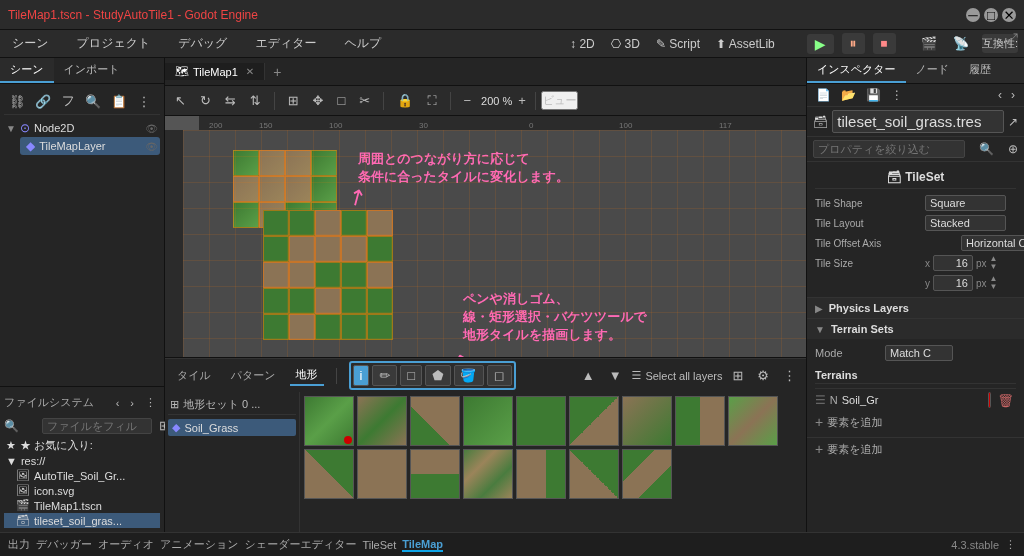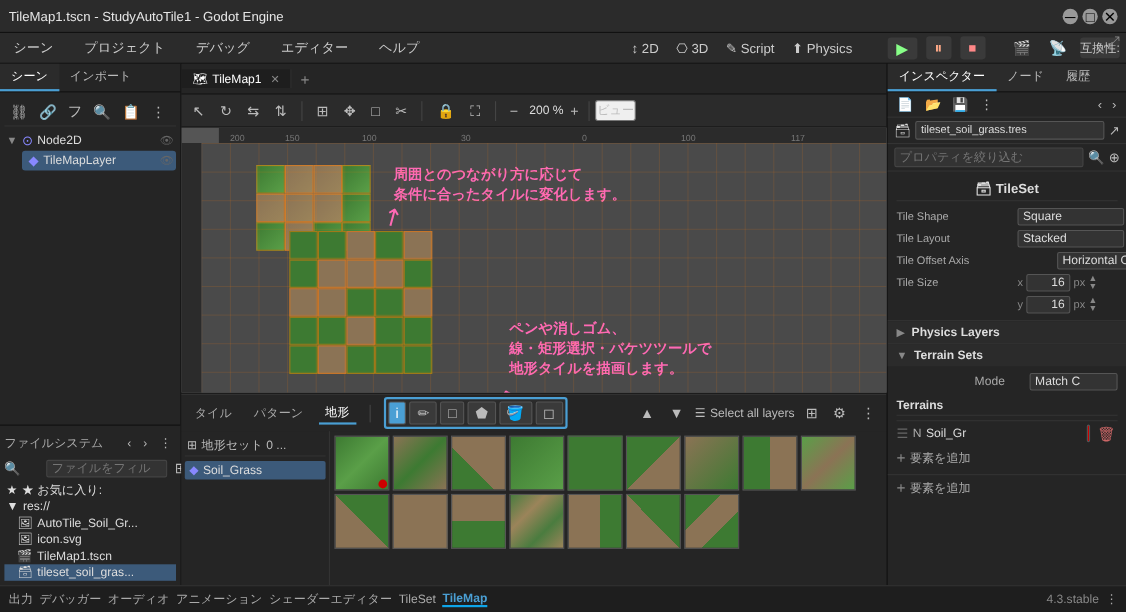--- a/index.html
+++ b/index.html
@@ -87,49 +87,49 @@
     .tile-tool-btn.active { background: #4a9fd4; color: #fff; }
 
     
     #right-panel { width: 218px; background: #252525; border-left: 1px solid #111; display: flex; flex-direction: column; }
     #right-tabs { display: flex; background: #2b2b2b; border-bottom: 1px solid #111; }
     #right-tabs .rtab { padding: 4px 10px; font-size: 11px; color: #bbb; cursor: pointer; }
     #right-tabs .rtab.active { color: #fff; border-bottom: 2px solid #4a9fd4; }
     .right-toolbar { display: flex; align-items: center; padding: 3px 6px; border-bottom: 1px solid #333; gap: 4px; }
     .right-toolbar .rt-btn { background: none; border: none; color: #bbb; cursor: pointer; font-size: 12px; padding: 1px 3px; }
     #resource-select { display: flex; align-items: center; padding: 3px 6px; border-bottom: 1px solid #333; gap: 4px; }
-    .res-dropdown { flex: 1; background: #333; border: 1px solid #555; color: #ddd; font-size: 10px; padding: 2px 4px; border-radius: 2px; appearance: none; cursor: pointer; }
+    .res-dropdown { flex: 1; background: #333; border: 1px solid #555; color: #ddd; font-size: 15px; padding: 2px 4px; border-radius: 2px; appearance: none; cursor: pointer; }
     .res-btn { background: none; border: none; color: #bbb; cursor: pointer; font-size: 12px; }
-    .filter-bar { display: flex; align-items: center; padding: 3px 6px; border-bottom: 1px solid #333; gap: 4px; }
+    .filter-bar { display: flex; align-items: center; padding: 3px 6px; border-bottom: 1px solid #333; gap: 14px; }
     .filter-input { flex: 1; background: #333; border: 1px solid #444; color: #ddd; font-size: 11px; padding: 2px 4px; border-radius: 2px; }
     .filter-btn { background: none; border: none; color: #bbb; cursor: pointer; font-size: 12px; }
 
     
     .insp-section { padding: 4px 8px; }
     .insp-header { font-size: 12px; color: #ddd; font-weight: bold; text-align: center; padding: 4px 0; border-bottom: 1px solid #333; margin-bottom: 4px; }
     .insp-row { display: flex; align-items: center; padding: 2px 0; }
     .insp-label { font-size: 10px; color: #aaa; width: 110px; flex-shrink: 0; }
     .insp-value { display: flex; align-items: center; gap: 3px; font-size: 11px; color: #ddd; }
-    .insp-dropdown { background: #333; border: 1px solid #555; color: #ddd; font-size: 11px; padding: 1px 4px; border-radius: 2px; appearance: none; cursor: pointer; width: 97px; }
+    .insp-dropdown { background: #333; border: 1px solid #555; color: #ddd; font-size: 11px; padding: 1px 4px; border-radius: 2px; appearance: none; cursor: pointer; width: 81px; }
     .insp-number { background: #333; border: 1px solid #555; color: #ddd; font-size: 11px; padding: 1px 4px; border-radius: 2px; width: 40px; text-align: right; }
     .insp-unit { font-size: 10px; color: #888; }
     .insp-spin { display: flex; flex-direction: column; }
     .insp-spin button { background: none; border: none; color: #888; font-size: 8px; cursor: pointer; line-height: 1; padding: 0; }
 
     
     .collapse-section { border-top: 1px solid #333; }
     .collapse-header { display: flex; align-items: center; gap: 6px; padding: 4px 8px; cursor: pointer; background: #2b2b2b; }
     .collapse-arrow { font-size: 10px; color: #888; }
     .collapse-title { font-size: 11px; color: #ddd; font-weight: bold; }
     .collapse-content { padding: 4px 8px; }
 
     
-    .terrain-set-row { display: flex; align-items: center; gap: 0; padding: 2px 0; justify-content: flex-end; }
+    .terrain-set-row { display: flex; align-items: center; gap: 20px; padding: 2px 0; }
     .ts-label { font-size: 11px; color: #aaa; width: 50px; }
-    .ts-dropdown { background: #333; border: 1px solid #555; color: #ddd; font-size: 11px; padding: 1px 4px; border-radius: 2px; appearance: none; cursor: pointer; width: 80px; }
+    .ts-dropdown { background: #333; border: 1px solid #555; color: #ddd; font-size: 11px; padding: 1px 4px; border-radius: 2px; appearance: none; cursor: pointer; width: 68px; }
     .terrain-entry { display: flex; align-items: center; gap: 4px; padding: 3px 0; border-top: 1px solid #333; }
     .terrain-drag { color: #666; font-size: 12px; cursor: grab; }
     .terrain-n { font-size: 11px; color: #aaa; width: 20px; }
     .terrain-name { font-size: 11px; color: #ddd; flex: 1; background: none; border: none; }
     .terrain-color { width: 22px; height: 16px; border-radius: 2px; border: 1px solid #555; }
     .terrain-del { background: none; border: none; color: #c66; cursor: pointer; font-size: 13px; padding: 0 2px; }
     .add-btn-row { display: flex; align-items: center; gap: 4px; padding: 3px 0; cursor: pointer; color: #aaa; font-size: 11px; }
     .add-plus { font-size: 14px; color: #888; }
 
     
@@ -138,40 +138,40 @@
     .sb-item.active { color: #4a9fd4; border-bottom: 2px solid #0ea5e9; font-weight: bold; }
     .sb-right { margin-left: auto; font-size: 11px; color: #888; }
 
     
     .canvas-fullscreen { position: absolute; top: 30px; right: 6px; background: none; border: none; color: #888; cursor: pointer; font-size: 14px; }
   </style>
 </head>
 <body>
 
 <div id="titlebar">
-  <span style="font-size:12px;color:#e5e5e5;">TileMap1.tscn - StudyAutoTile1 - Godot Engine</span>
+  <span style="font-size:12px;color:#ef4444;">TileMap1.tscn - StudyAutoTile1 - Godot Engine</span>
   <div class="winbtns">
     <button class="winbtn min">─</button>
     <button class="winbtn max">□</button>
     <button class="winbtn cls">✕</button>
   </div>
 </div>
 
 <div id="menubar">
   <div class="menu-item">シーン</div>
   <div class="menu-item">プロジェクト</div>
   <div class="menu-item">デバッグ</div>
   <div class="menu-item">エディター</div>
   <div class="menu-item">ヘルプ</div>
 
   <div class="center-tools">
     <div class="tool-btn">↕ 2D</div>
     <div class="tool-btn">⎔ 3D</div>
     <div class="tool-btn">✎ Script</div>
-    <div class="tool-btn">⬆ Physics</div>
+    <div class="tool-btn">⬆ AssetLib</div>
   </div>
   <div class="right-tools">
     <button class="run-btn">▶</button>
     <button class="run-btn" style="background:#3a3a3a;color:#fa8;">⏸</button>
     <button class="run-btn" style="background:#3a3a3a;color:#f88;">⏹</button>
     <div style="width:6px"></div>
     <button class="ct-btn">🎬</button>
     <button class="ct-btn">📡</button>
     <button class="compat-btn">互換性:</button>
   </div>

